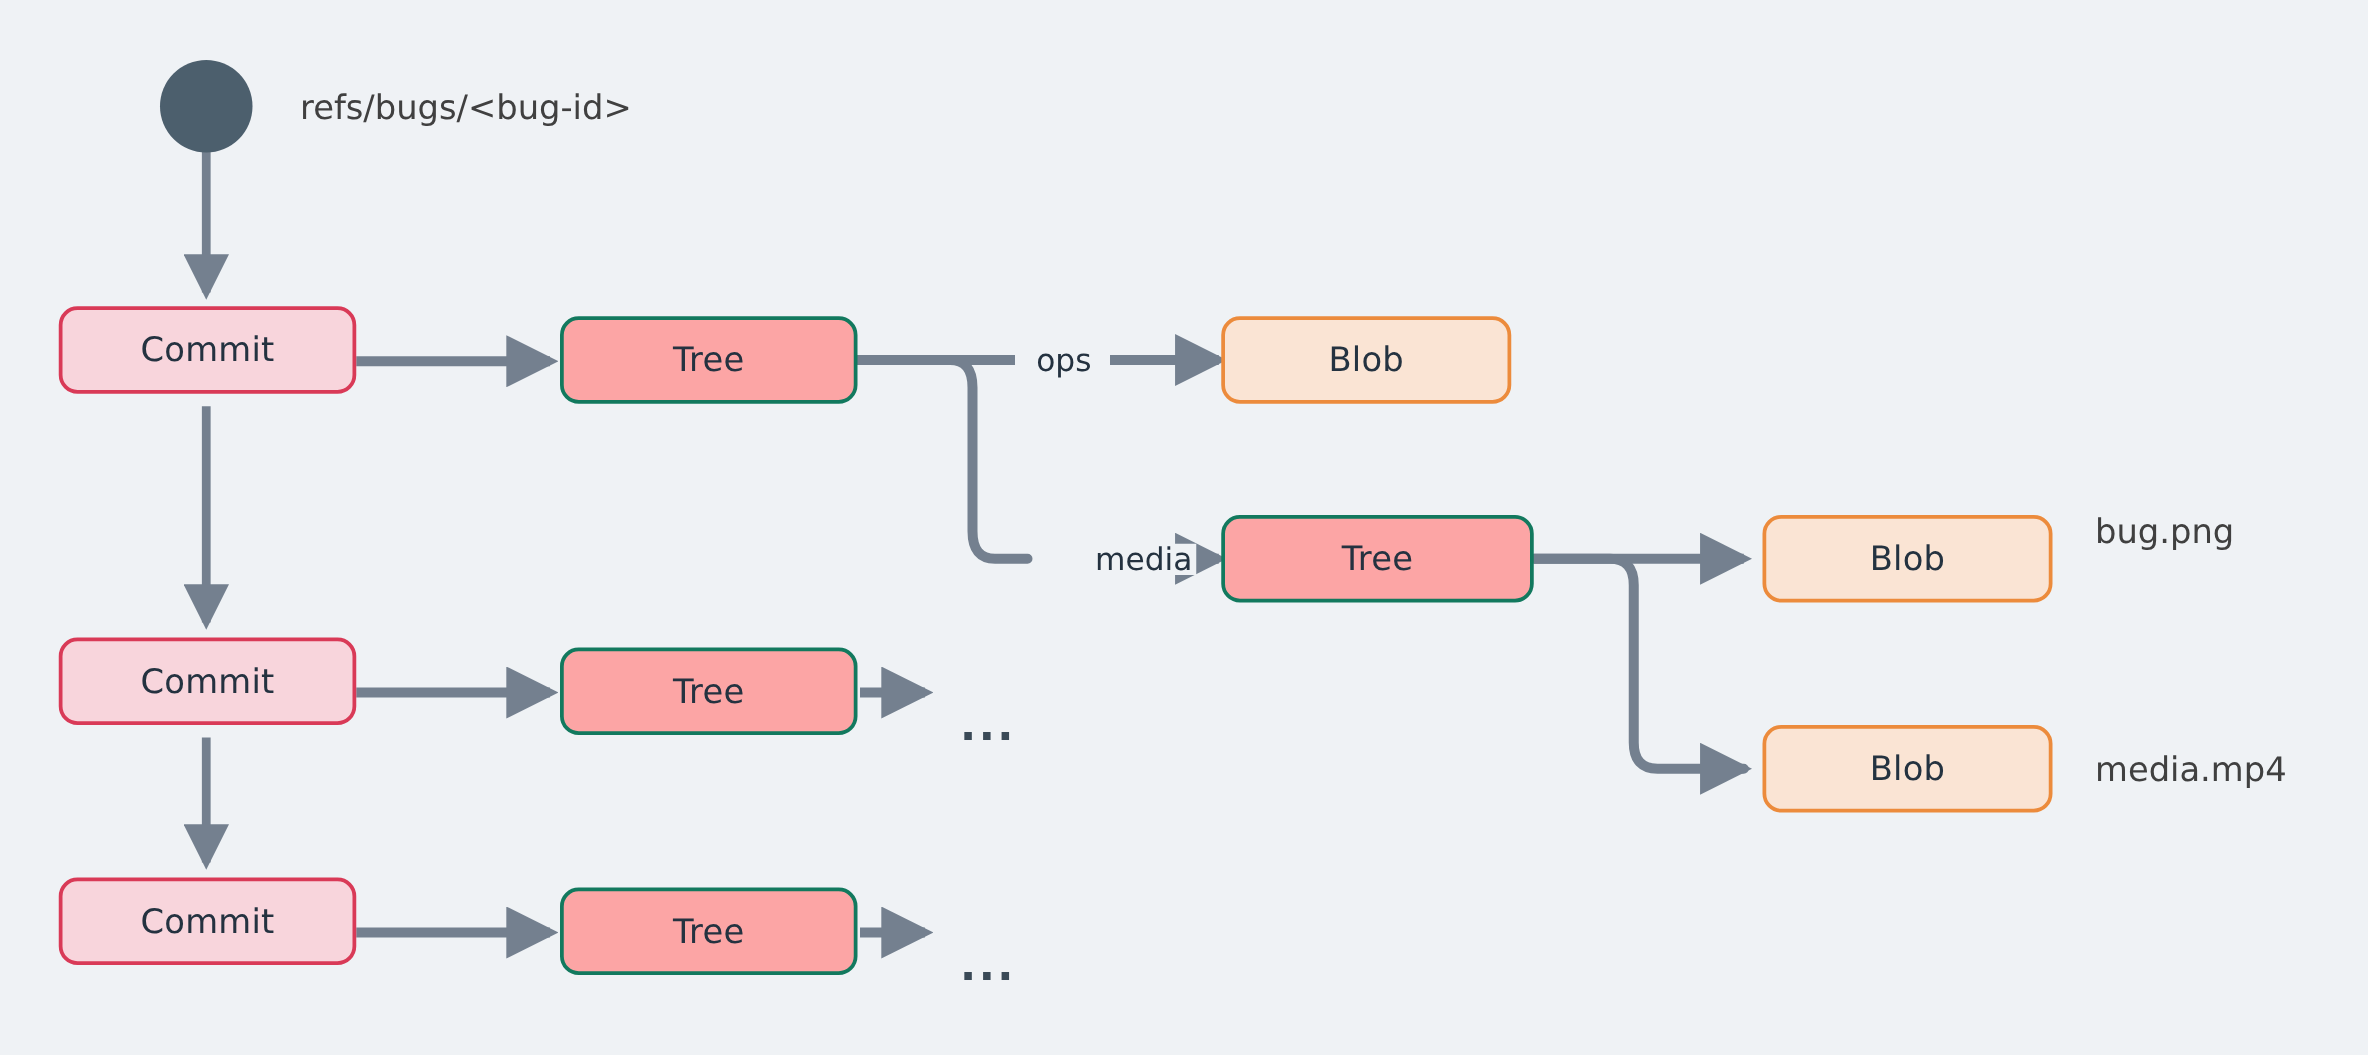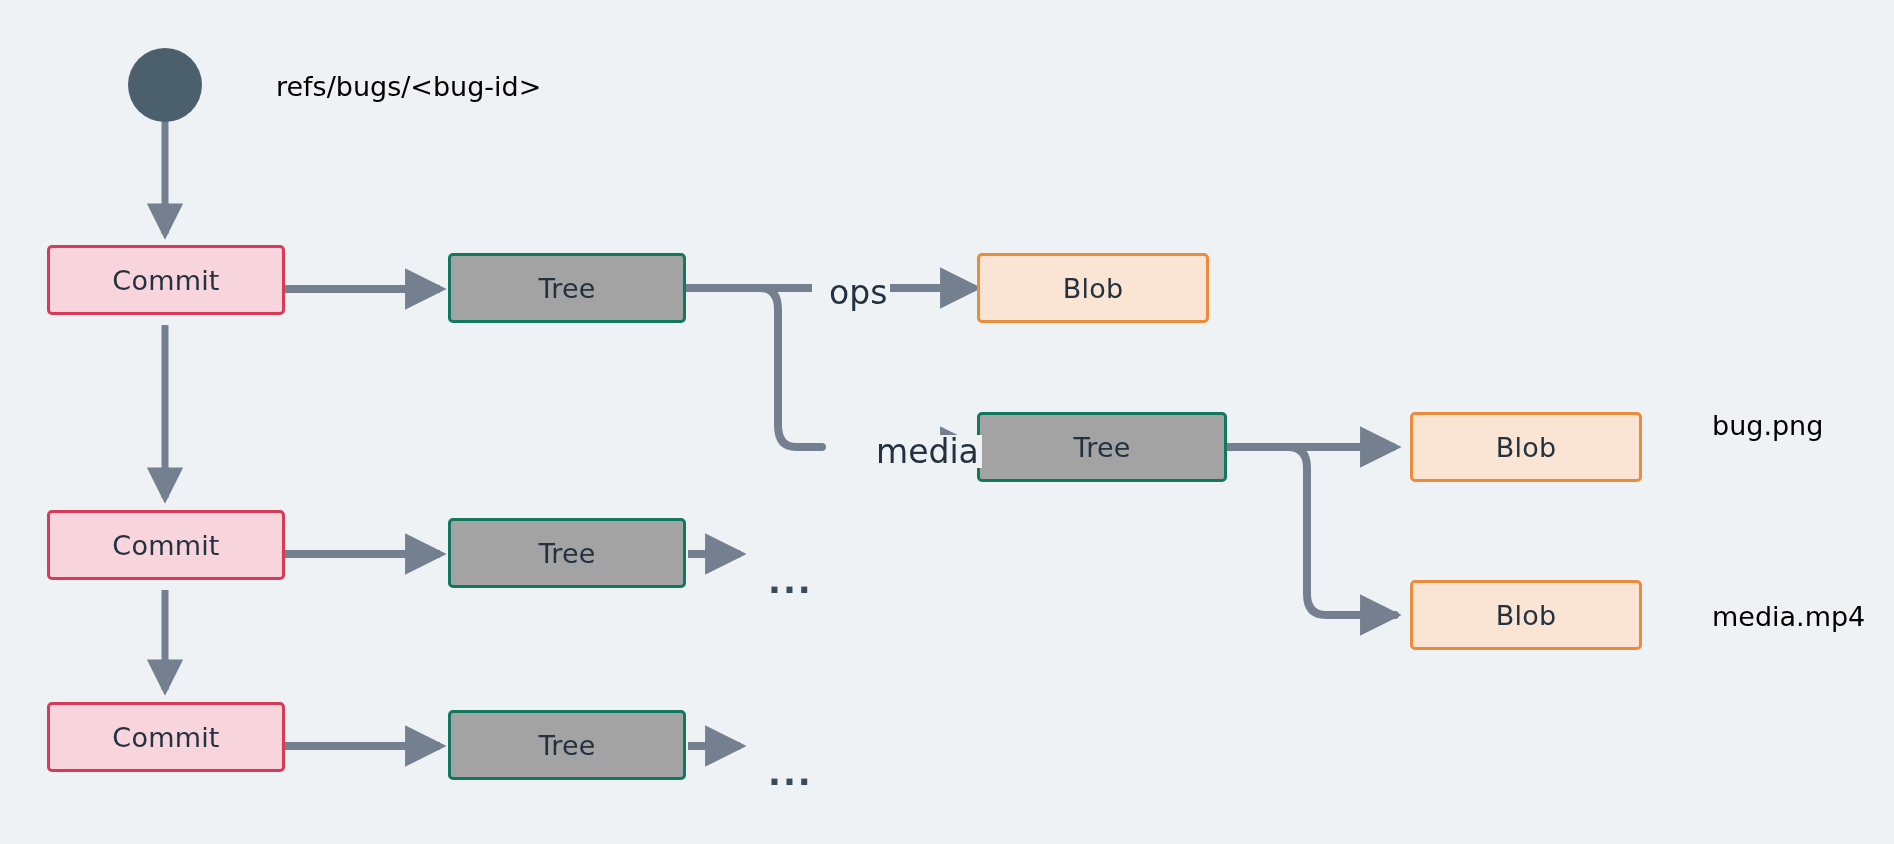--- a/index.html
+++ b/index.html
@@ -26,55 +26,54 @@
     width: 1894px;
     height: 844px;
     pointer-events: none;
   }
   .node {
     position: absolute;
     box-sizing: border-box;
     display: flex;
     align-items: center;
     justify-content: center;
-    border-radius: 5px;
+    border-radius: 15px;
     border-width: 3px;
     border-style: solid;
     font-size: 27px;
     color: #243240;
     letter-spacing: 0.2px;
   }
   .node.commit {
     background: #f8d5dc;
     border-color: #d93a57;
   }
   .node.tree {
-    background: #a3a3a3;
+    background: #fca5a5;
     border-color: #12795e;
   }
   .node.blob {
     background: #fae4d4;
     border-color: #ec8b3c;
   }
   .ref-dot {
     position: absolute;
     border-radius: 50%;
     background: #4c5f6d;
   }
   .plain-label {
     position: absolute;
     font-size: 27px;
-    color: #000000;
+    color: #404040;
     white-space: nowrap;
     line-height: 1;
-    margin-left: 36px;
   }
   .edge-label {
     position: absolute;
-    font-size: 33px;
+    font-size: 25px;
     color: #243240;
     white-space: nowrap;
     line-height: 1;
     background: #eff2f5;
     padding: 0 3px;
   }
   .ellipsis {
     position: absolute;
     font-size: 34px;
     color: #3a4a57;

